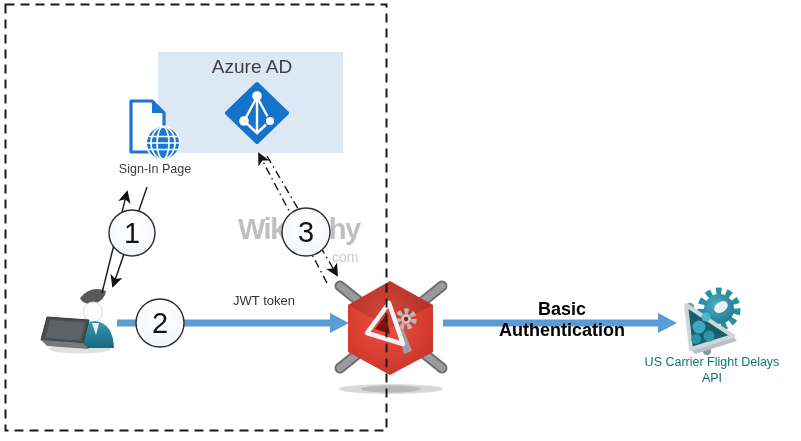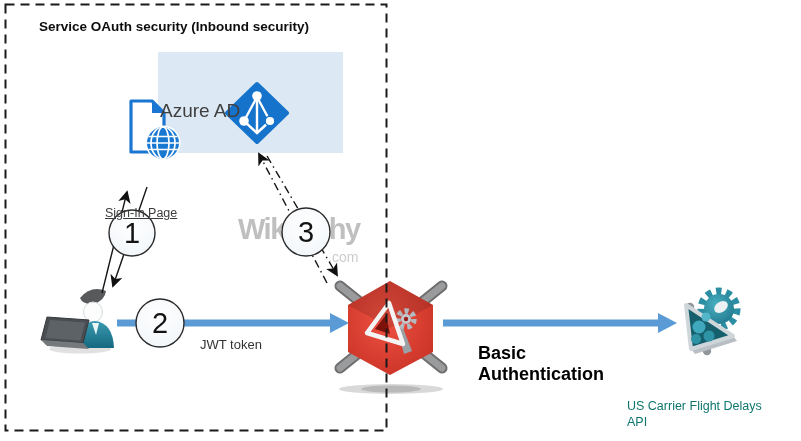--- a/index.html
+++ b/index.html
@@ -1,26 +1,26 @@
 <!DOCTYPE html>
 <html><head>
 <meta charset="utf-8">
 <style>
   html,body{margin:0;padding:0;background:#fff;}
   #stage{
     position:relative;width:801px;height:441px;background:#ffffff;overflow:hidden;
     font-family:"Liberation Sans",sans-serif;color:#2b2b2b;
   }
   .lbl{position:absolute;z-index:3;line-height:1.18;white-space:pre-line;}
-  .center{margin-top:44px;}
+  .center{text-align:center;}
   #title{left:39px;top:19px;font-size:13.5px;font-weight:bold;color:#0d0d0d;width:330px;}
   #azure-ad-label{left:160px;top:56px;width:184px;font-size:19px;color:#404040;}
-  #signin-label{left:105px;top:162px;width:100px;font-size:12.5px;color:#3d3d3d;text-decoration:underline;}
+  #signin-label{left:105px;top:162px;width:100px;font-size:12.5px;color:#3d3d3d;}
   #consumer-label{left:16px;top:352px;width:148px;font-size:12.5px;color:#3d3d3d;line-height:15.5px;}
-  #jwt-label{left:200px;top:293px;width:104px;font-size:13px;color:#333;}
+  #jwt-label{left:212px;top:293px;width:104px;font-size:13px;color:#333;}
   #basic-label{left:478px;top:299px;width:168px;font-size:18px;font-weight:bold;color:#000;}
   #api-label{left:627px;top:354px;width:170px;font-size:12.5px;color:#0f766e;line-height:16px;}
   #watermark{
     position:absolute;z-index:1;left:238px;top:213px;
     font-size:29px;font-weight:bold;letter-spacing:-1.5px;color:#b5b5b5;opacity:.85;
   }
   #watermark .wm-com{
     position:absolute;left:90px;top:36px;font-size:14px;letter-spacing:0;color:#c3c3c3;font-weight:normal;
   }
   #gfx{position:absolute;left:0;top:0;z-index:2;pointer-events:none;}
@@ -167,20 +167,19 @@
     <g>
       <circle cx="160" cy="323" r="24" fill="url(#circFill)" stroke="#2b2b2b" stroke-width="1.4"></circle>
       <text class="stepnum" x="160" y="333">2</text>
     </g>
     <g>
       <circle cx="306" cy="232" r="24" fill="url(#circFill)" stroke="#2b2b2b" stroke-width="1.4"></circle>
       <text class="stepnum" x="306" y="242">3</text>
     </g>
   </svg>
 
-  <div class="lbl" id="title">Service OAuth security (Inbound security)</div>
   <div class="lbl center" id="azure-ad-label">Azure AD</div>
   <div class="lbl center" id="signin-label">Sign-In Page</div>
   <div class="lbl center" id="jwt-label">JWT token</div>
   <div class="lbl center" id="basic-label">Basic Authentication</div>
   <div class="lbl center" id="api-label">US Carrier Flight Delays
 API</div>
 </div>
 
 </body></html>

